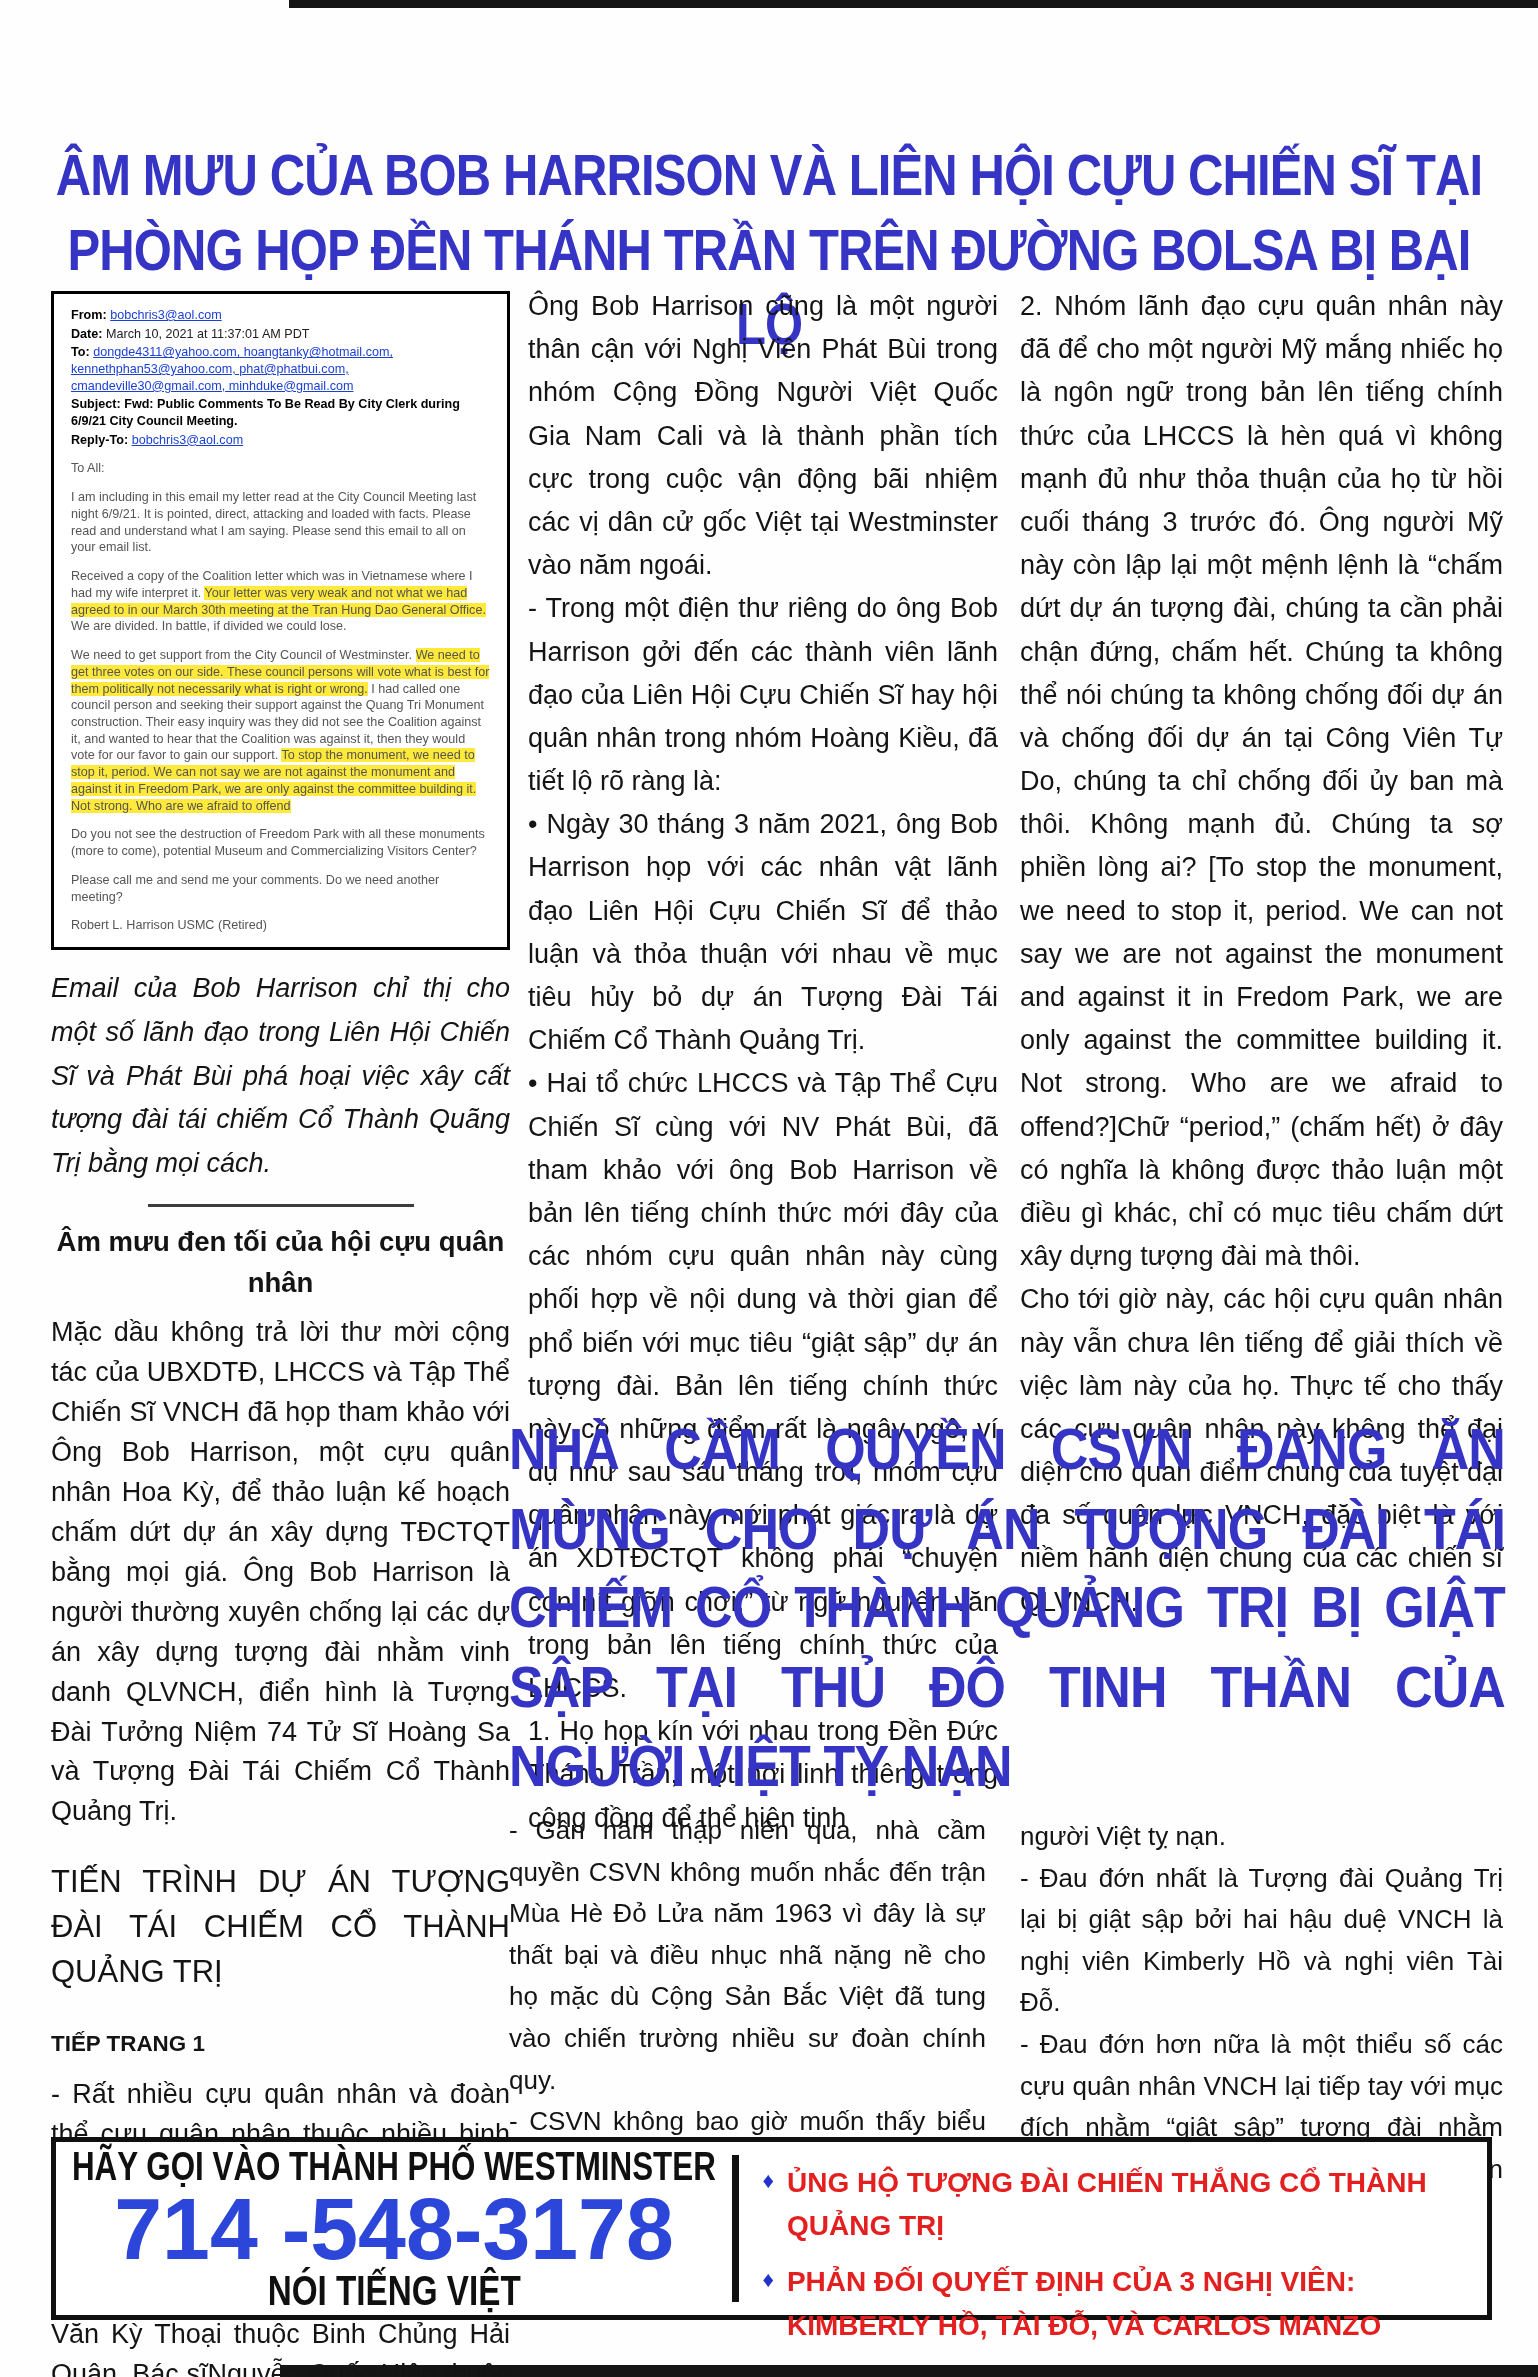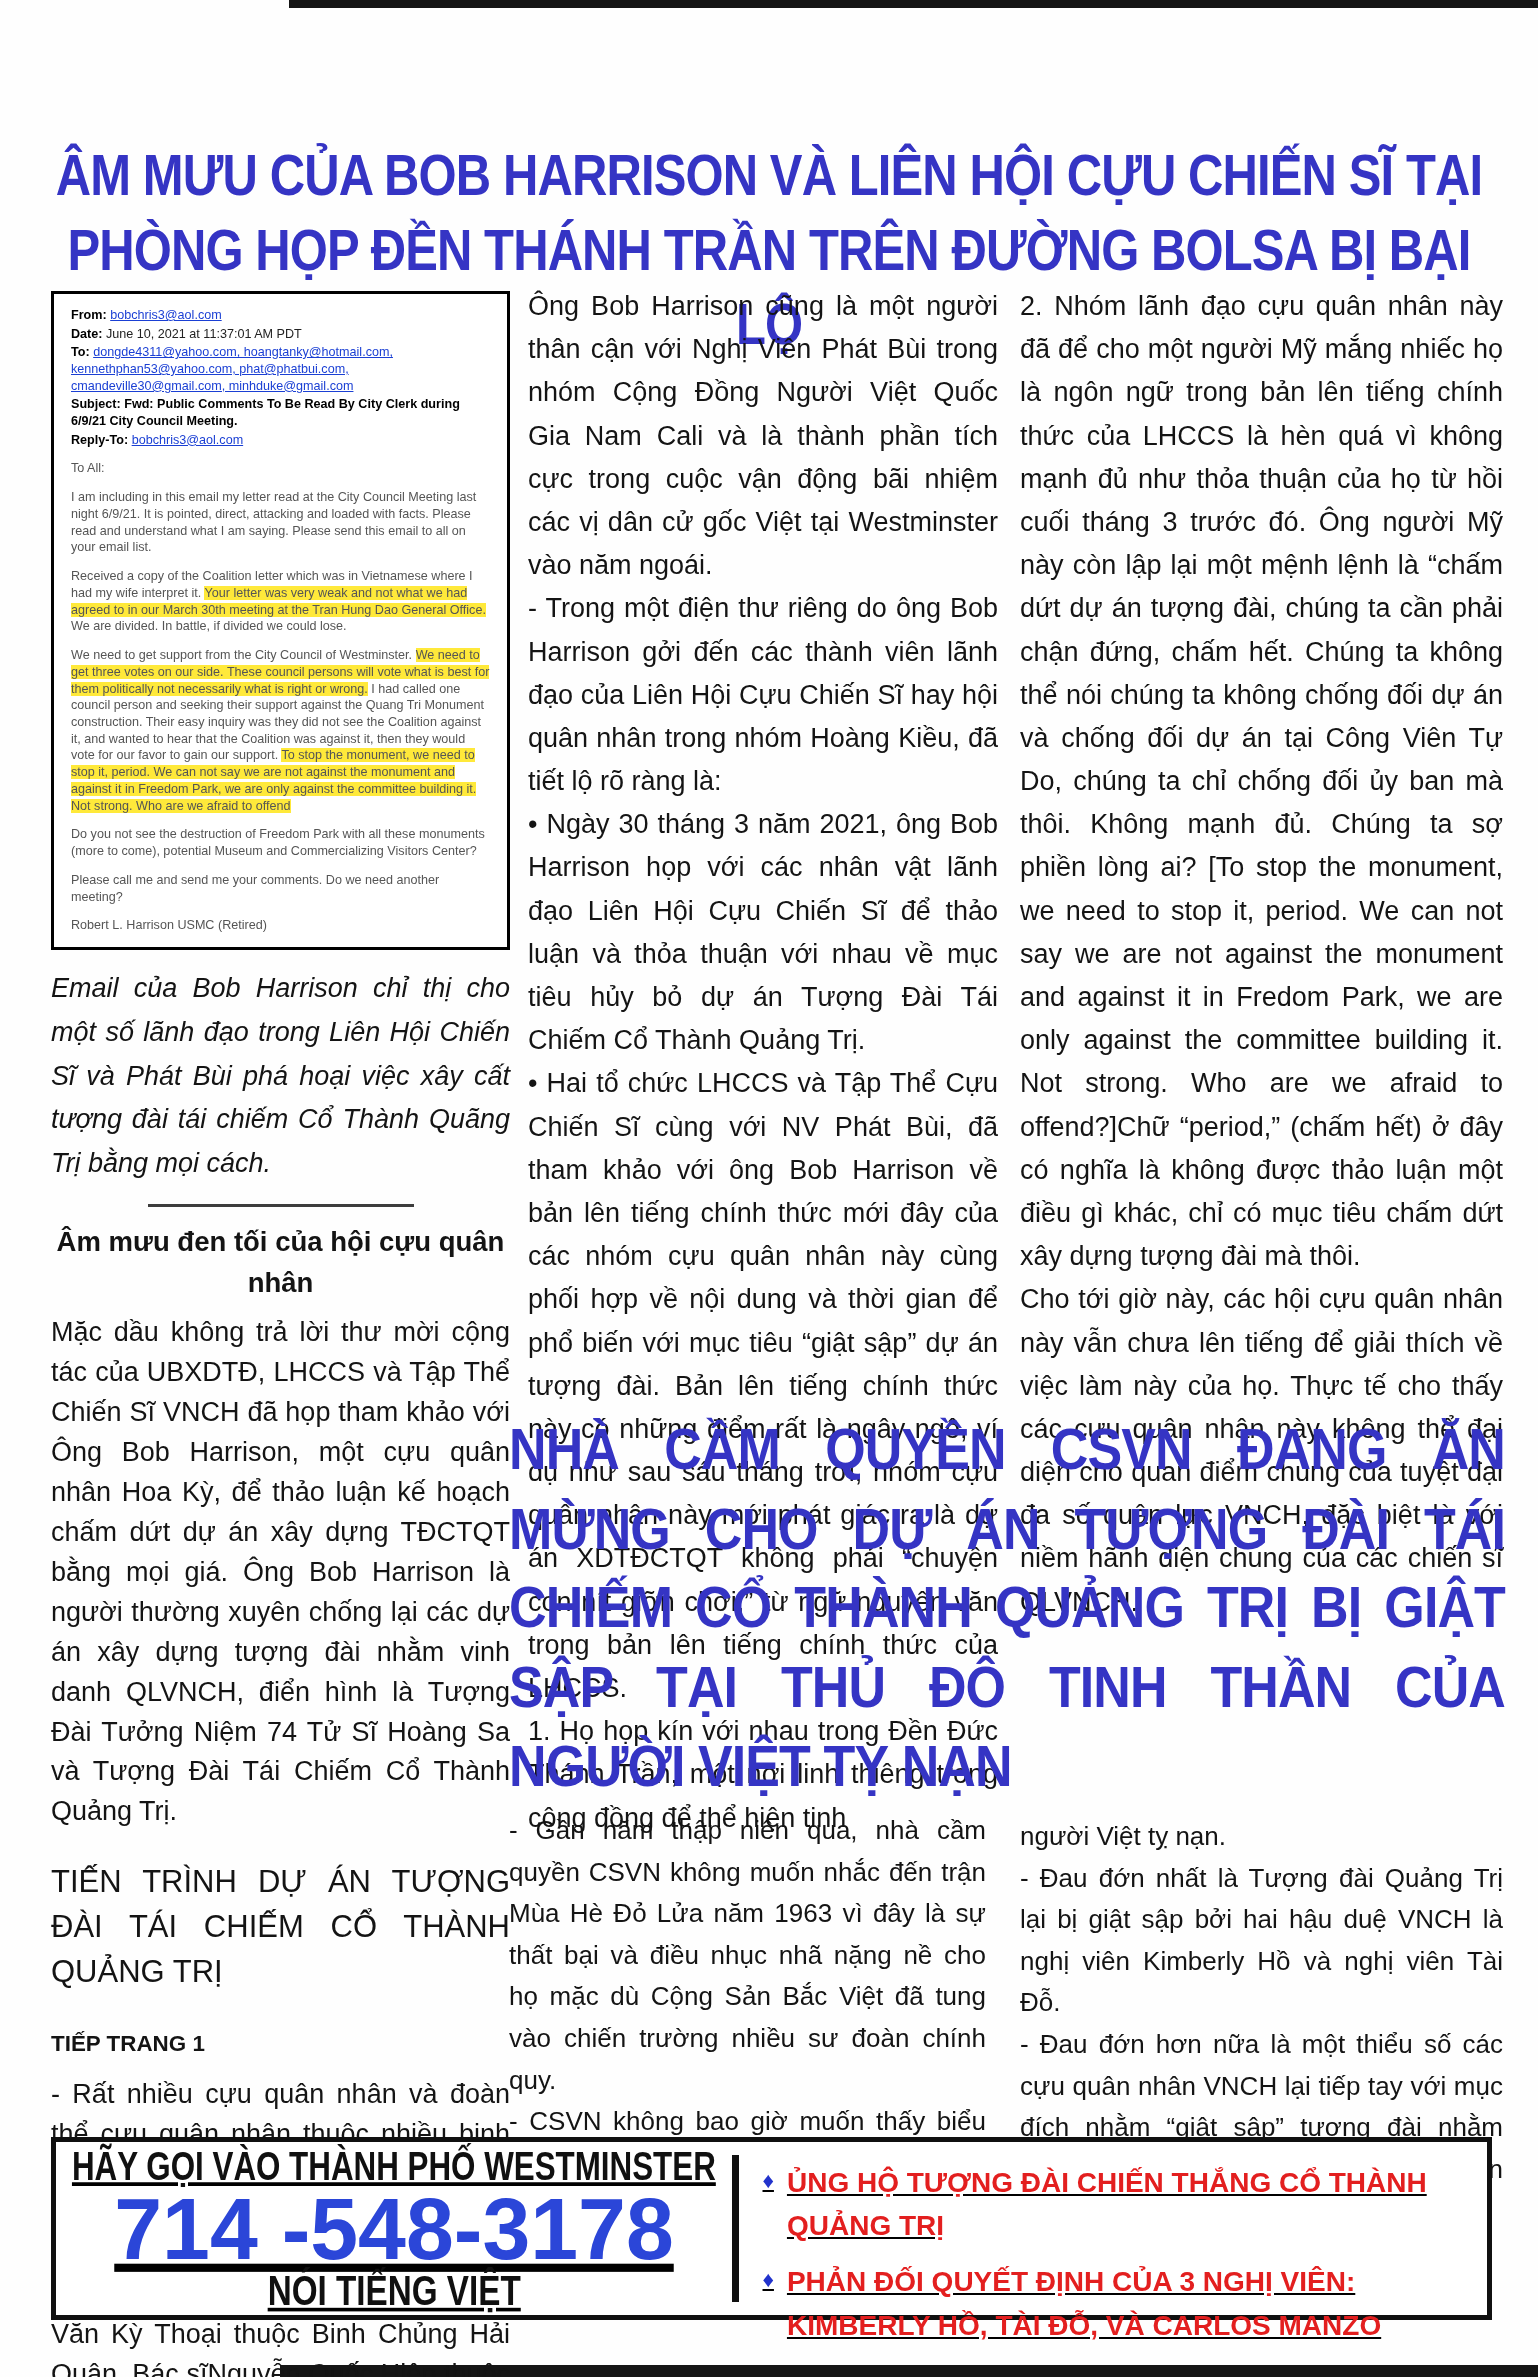--- a/index.html
+++ b/index.html
@@ -38,21 +38,21 @@
   .sec2-title { font-weight:normal; font-size:31px; line-height:1.45; margin-top:28px; text-align:justify; }
   .sec2-sub { font-weight:bold; font-size:22.4px; margin-top:32px; margin-bottom:15px; text-align:left; }
 
   
   .headline2 { position:absolute; top:1410px; left:509px; width:996px; color:#3534c4; font-weight:bold; font-size:52px; line-height:1.36; letter-spacing:-0.9px; text-align:justify; transform:scaleY(1.12); transform-origin:top left; }
 
   .bcol2 { left:509px;  top:1810px; width:477px; font-size:26px; line-height:1.6; }
   .bcol3 { left:1020px; top:1816px; width:483px; font-size:26px; line-height:1.6; }
 
   
-  .banner { position:absolute; left:51px; top:2137px; width:1441px; height:183px; border:5.6px solid #101010; background:#fff; display:flex; align-items:stretch;text-decoration:underline; }
+  .banner { position:absolute; left:51px; top:2137px; width:1441px; height:183px; border:5.6px solid #101010; background:#fff; display:flex; align-items:stretch; }
   .banner-left { width:676px; display:flex; flex-direction:column; align-items:center; justify-content:center; padding:5.6px 0; }
   .banner-call { font-weight:bold; font-size:33px; color:#101010; white-space:nowrap; transform:scale(0.95,1.25); }
   .banner-phone { font-weight:bold; font-size:86px; color:#2b46d8; line-height:1.0; white-space:nowrap; transform:scaleY(1.02); }
   .banner-viet { font-weight:bold; font-size:35px; color:#101010; white-space:nowrap; transform:scale(0.95,1.2); }
   .banner-divider { width:6.5px; background:#101010; margin:13px 0; }
   .banner-right { flex:1; padding:18.6px 15px 9.3px 24px; display:flex; flex-direction:column; gap:13px; }
   .bullet-row { display:flex; gap:13px; color:#e31f1f; font-weight:bold; font-size:28px; line-height:1.55; text-align:left; }
   .bullet-icon { color:#2233cc; font-size:22.4px; line-height:1.8; flex:0 0 auto; }
 </style>
 </head>
@@ -61,21 +61,21 @@
 <div class="page">
   <div class="scan-bar" style="left:289px; top:0; width:1249px; height:8.4px;"></div>
   <div class="scan-bar" style="left:280px; top:2365px; width:1259px; height:12px;"></div>
 
 
   <div class="headline1">ÂM MƯU CỦA BOB HARRISON VÀ LIÊN HỘI CỰU CHIẾN SĨ TẠI PHÒNG HỌP ĐỀN THÁNH TRẦN TRÊN ĐƯỜNG BOLSA BỊ BẠI LỘ</div>
 
   <div class="col col1">
     <div class="email-box">
       <div class="email-hdr"><span class="email-label">From:</span> <span class="email-link">bobchris3@aol.com</span></div>
-      <div class="email-hdr"><span class="email-label">Date:</span> <span>June 10, 2021 at 11:37:01 AM PDT</span></div>
+      <div class="email-hdr"><span class="email-label">Date:</span> <span>March 10, 2021 at 11:37:01 AM PDT</span></div>
       <div class="email-hdr"><span class="email-label">To:</span> <span class="email-link">dongde4311@yahoo.com, hoangtanky@hotmail.com, kennethphan53@yahoo.com, phat@phatbui.com, cmandeville30@gmail.com, minhduke@gmail.com</span></div>
       <div class="email-hdr email-subject"><span>Subject:</span> <span>Fwd: Public Comments To Be Read By City Clerk during 6/9/21 City Council Meeting.</span></div>
       <div class="email-hdr"><span class="email-label">Reply-To:</span> <span class="email-link">bobchris3@aol.com</span></div>
       <div class="email-body">To All:</div>
       <div class="email-body">I am including in this email my letter read at the City Council Meeting last night 6/9/21.  It is pointed, direct, attacking and loaded with facts. Please read and understand what I am saying.  Please send this email to all on your email list.</div>
       <div class="email-body"><span>Received a copy of the Coalition letter which was in Vietnamese where I had my wife interpret it.  </span><span class="hl">Your letter was very weak and not what we had agreed to in our March 30th meeting at the Tran Hung Dao General Office.</span><span>  We are divided.  In battle, if divided we could lose.</span></div>
       <div class="email-body"><span>We need to get support from the City Council of Westminster.  </span><span class="hl">We need to get three votes on our side.  These council persons will vote what is best for them politically not necessarily what is right or wrong.</span><span> I had called one council person and seeking their support against the Quang Tri Monument construction.  Their easy inquiry was they did not see the Coalition against it, and wanted to hear that the Coalition was against it, then they would vote for our favor to gain our support.  </span><span class="hl">To stop the monument, we need to stop it, period.  We can not say we are not against the monument and against it in Freedom Park, we are only against the committee building it.  Not strong.  Who are we afraid to offend</span></div>
       <div class="email-body">Do you not see the destruction of Freedom Park with all these monuments (more to come), potential Museum and Commercializing Visitors Center?</div>
       <div class="email-body">Please call me and send me your comments.  Do we need another meeting?</div>
       <div class="email-body">Robert L. Harrison USMC (Retired)</div>

